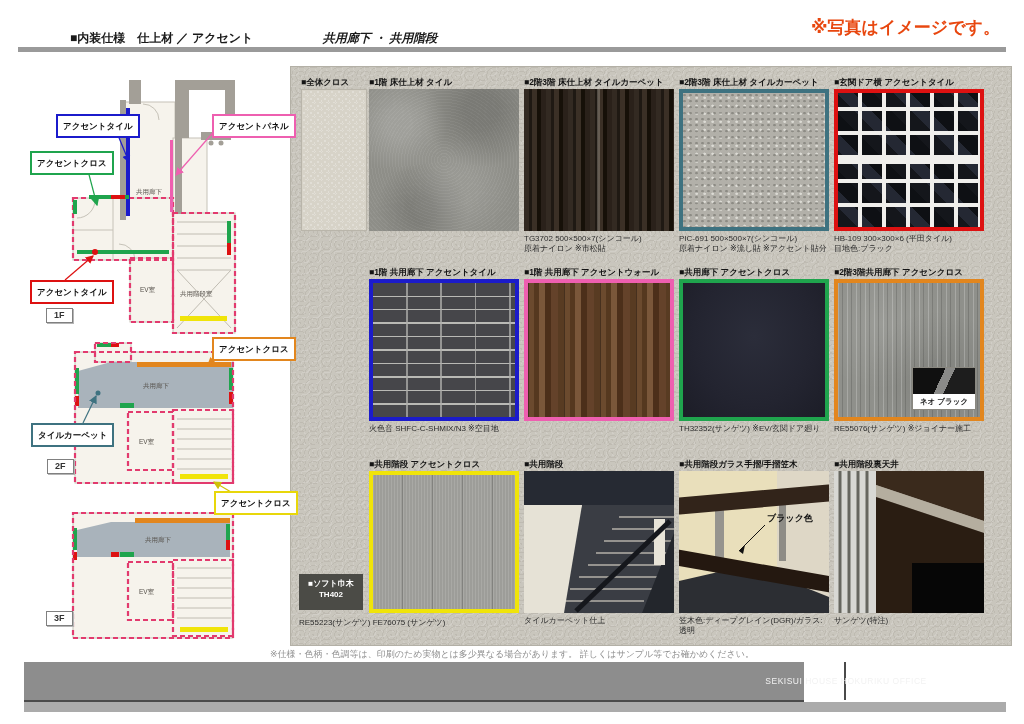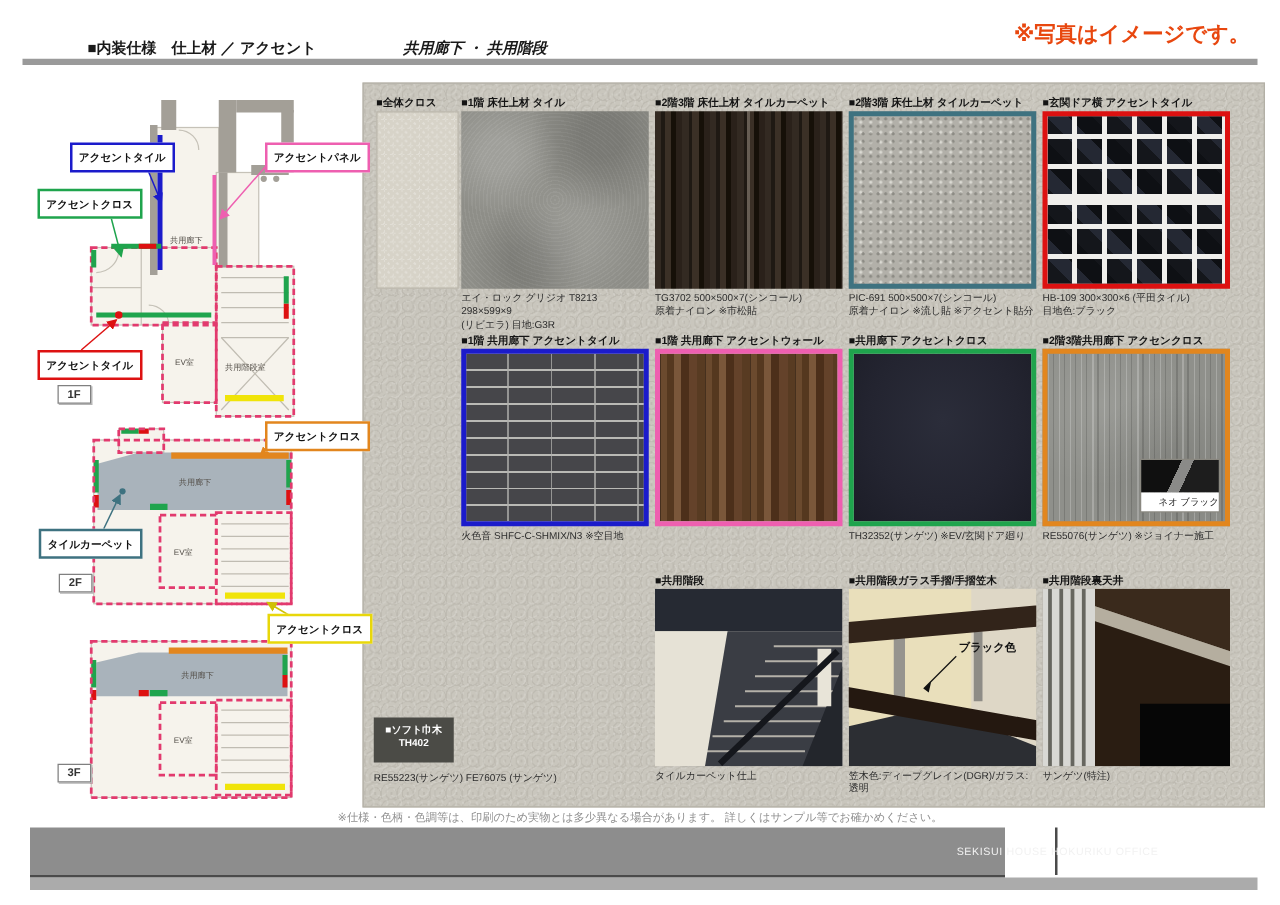--- a/index.html
+++ b/index.html
@@ -69,21 +69,21 @@
       repeating-linear-gradient(90deg, rgba(255,255,255,.22) 0 1px, transparent 1px 4px, rgba(40,40,38,.20) 4px 5px, transparent 5px 9px),
       radial-gradient(ellipse at 30% 30%, rgba(255,255,255,.10), transparent 50%),
       radial-gradient(ellipse at 70% 70%, rgba(0,0,0,.10), transparent 50%);}
   .tx-cloth{background-color:#9d9d99;background-image:
       repeating-linear-gradient(90deg, transparent 0 29px, rgba(60,60,58,.28) 29px 30px),
       repeating-linear-gradient(90deg, rgba(255,255,255,.12) 0 1px, transparent 1px 3px);}
 
   
   .inset{position:absolute;right:5px;bottom:8px;width:62px;box-shadow:0 0 0 1px #8a8880;}
   .inset-img{height:26px;background:linear-gradient(115deg,#101010 0 44%,#8a8a88 44% 57%,#1d1d1d 57% 100%);}
-  .inset-label{height:15px;background:#ffffff;font-size:7.5px;line-height:15px;text-align:right;color:#222;}
+  .inset-label{height:15px;background:#ffffff;font-size:7.5px;line-height:15px;text-align:center;color:#222;font-weight:bold;}
   .skirting{position:absolute;left:8px;top:507px;width:64px;height:36px;background:#4b4b46;color:#fff;
             font-size:8px;font-weight:bold;text-align:center;line-height:1.4;padding-top:4px;box-sizing:border-box;white-space:pre-line;}
   .cap-wide{position:absolute;left:8px;top:550px;width:232px;font-size:8px;color:#2d2d2d;white-space:pre-line;}
 
   
   .foot-note{position:absolute;left:0;top:648px;width:1024px;text-align:center;font-size:9px;color:#8f8f8f;}
   .foot-bar{position:absolute;left:24px;top:662px;width:780px;height:38px;background:#8d8d8d;border-bottom:2px solid #4a4a4a;}
   .foot-div{position:absolute;left:820px;top:0;width:2px;height:100%;background:#4a4a4a;}
   .foot-office{position:absolute;left:822px;top:0;right:0;height:100%;display:flex;align-items:center;justify-content:center;
                color:#f2f2f2;font-size:8.5px;letter-spacing:.5px;white-space:nowrap;}
@@ -272,22 +272,20 @@
 
   <div class="panel">
 
     <div class="cell" style="left:10px;top:10px;width:66px">
       <div class="cell-h">■全体クロス</div>
       <div class="sw tx-beige"></div>
     </div>
     <div class="cell" style="left:78px;top:10px">
       <div class="cell-h">■1階 床仕上材 タイル</div>
       <div class="sw tx-concrete"></div>
-      <div class="cell-c">エイ・ロック グリジオ T8213 298×599×9
-(リビエラ) 目地:G3R</div>
     </div>
     <div class="cell" style="left:233px;top:10px">
       <div class="cell-h">■2階3階 床仕上材 タイルカーペット</div>
       <div class="sw tx-carpet-dark"></div>
       <div class="cell-c">TG3702 500×500×7(シンコール)
 原着ナイロン ※市松貼</div>
     </div>
     <div class="cell" style="left:388px;top:10px">
       <div class="cell-h">■2階3階 床仕上材 タイルカーペット</div>
       <div class="sw tx-carpet-light b-teal"></div>
@@ -319,20 +317,24 @@
       <div class="cell-h">■2階3階共用廊下 アクセンクロス</div>
       <div class="sw tx-streak b-orange">
         <div class="inset">
           <div class="inset-img"></div>
           <div class="inset-label">ネオ ブラック</div>
         </div>
       </div>
       <div class="cell-c">RE55076(サンゲツ) ※ジョイナー施工</div>
     </div>
 
+    <div class="cell" style="left:78px;top:392px">
+      <div class="cell-h">■共用階段 アクセントクロス</div>
+      <div class="sw tx-cloth b-yellow"></div>
+    </div>
     <div class="skirting">■ソフト巾木
 TH402</div>
     <div class="cap-wide">RE55223(サンゲツ) FE76075 (サンゲツ)</div>
 
     <div class="cell" style="left:233px;top:392px">
       <div class="cell-h">■共用階段</div>
       <div class="sw">
         <svg width="100%" height="100%" viewBox="0 0 150 142" preserveAspectRatio="none">
           <rect width="150" height="142" fill="#d6d2c7"></rect>
           <rect width="150" height="34" fill="#262a33"></rect>

